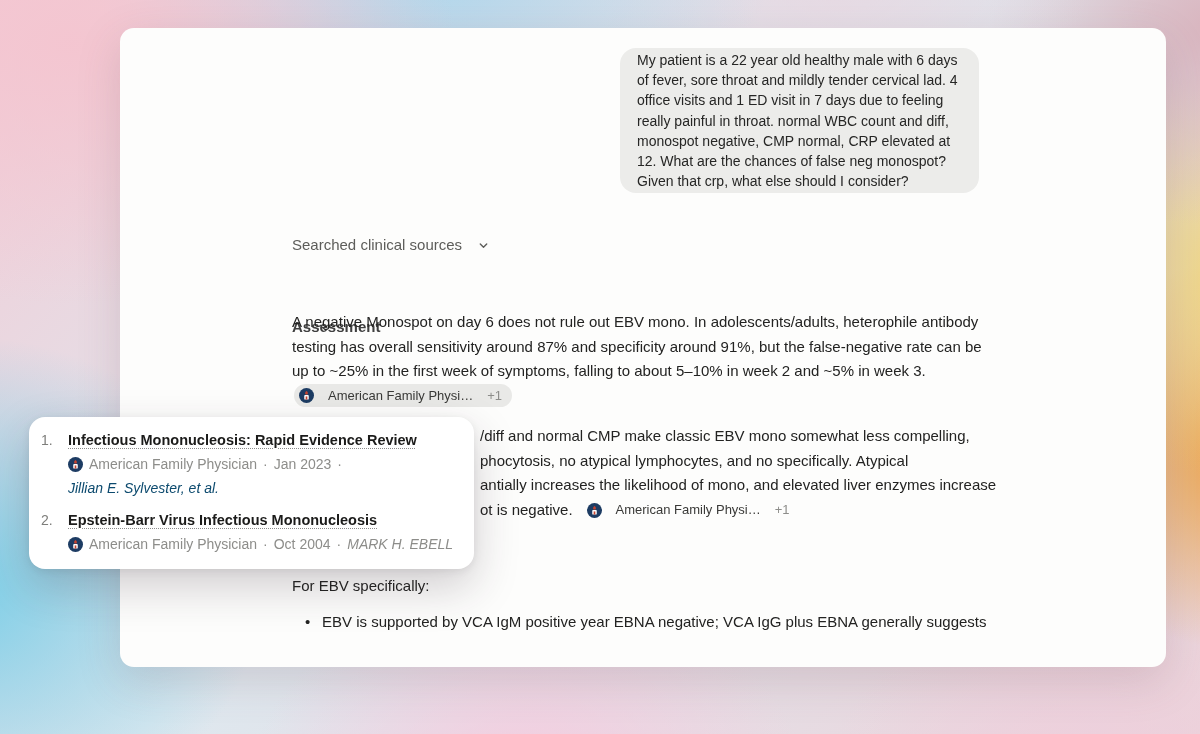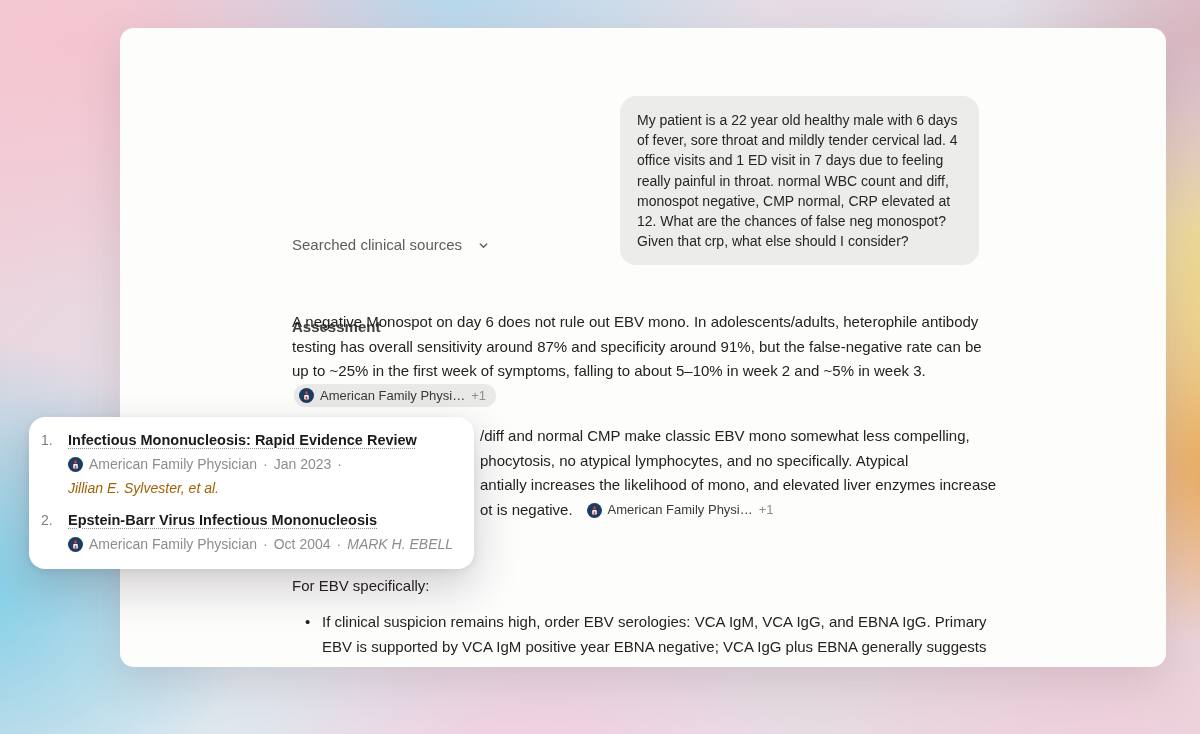--- a/index.html
+++ b/index.html
@@ -21,40 +21,40 @@
   }
   .card {
     position:absolute; left:120px; top:28px; width:1046px; height:639px;
     background:#fdfdfc; border-radius:14px;
     box-shadow:0 14px 44px rgba(110,70,85,.18);
   }
   .content { position:absolute; left:172px; top:0; width:698px; height:100%; color:#232322; }
 
   .bubble {
     position:absolute; top:20px; right:11px; width:359px;
-    background:#ececea; border-radius:16px; padding:14px 17px;
-    font-size:14px; line-height:20.2px; color:#262625;margin-top:48px;
+    background:#ececea; border-radius:16px; padding:2px 17px;
+    font-size:14px; line-height:20.2px; color:#262625;
   }
 
   .search-row {
     position:absolute; left:0; top:208px; display:flex; align-items:center; gap:16px;
     font-size:15px; color:#5d5d5a; cursor:pointer;
   }
   .heading { position:absolute; left:0; top:248px; font-size:15px; font-weight:700; color:#404040;margin-top:42px; }
 
   .para { position:absolute; font-size:15px; line-height:24.5px; color:#232322; }
   .para .line { white-space:nowrap; }
   .b { font-weight:400; }
   .i { font-style:italic; }
 
   .p1 { left:0; top:282px; }
   .p2 { left:188px; top:396px; }
 
   .chip {
-    display:inline-flex; align-items:center; gap:6px;
+    display:inline-flex; align-items:center; gap:14px;
     background:#e9e9e7; border-radius:12px; height:23px; padding:0 10px 0 5px;
     font-size:13px; color:#3a3a38; cursor:pointer;
   }
   .chip .plus { color:#8d8d8a; }
   .chip.bare { background:transparent; padding:0; margin-left:14px; vertical-align:middle; }
   .chip-row { position:absolute; left:2px; top:356px; }
 
   .dot-frag { position:absolute; left:41px; top:526px; width:3px; height:3px; border-radius:50%; background:#3c3c3a; }
 
   .for-ebv { position:absolute; left:0; top:549px; font-size:15px; color:#232322; }
@@ -71,21 +71,21 @@
   }
   .pop-item { display:flex; }
   .pop-item + .pop-item { margin-top:8px; }
   .pop-num { width:27px; flex:none; color:#7e7e7b; }
   .pop-title {
     font-size:14.5px; font-weight:700; color:#1b1b1a; cursor:pointer;
     text-decoration:underline dotted rgba(0,0,0,.45);
     text-underline-offset:3px; text-decoration-thickness:1.2px;
   }
   .pop-meta { display:flex; align-items:center; gap:6px; white-space:nowrap; }
-  .pop-author { color:#a16207;font-style:italic; }
+  .pop-author { color:#0c4a6e;font-style:italic; }
 
   .src-icon { display:inline-flex; flex:none; }
   .chev { display:inline-flex; margin-top:2px; }
 </style>
 </head>
 <body>
 
 <div class="card">
   <div class="content">
 
@@ -143,21 +143,20 @@
           </span></div>
     </div>
 
     <div class="dot-frag"></div>
 
     <div class="for-ebv">For EBV specifically:</div>
 
     <div class="bullet-row">
       <span class="marker">•</span>
       <div class="lines">
-        <div class="line"><span>If clinical suspicion remains high, order </span><span class="b">EBV serologies</span><span>: VCA IgM, VCA IgG, and EBNA IgG. Primary</span></div>
         <div class="line"><span>EBV is supported by </span><span class="b">VCA IgM positive year EBNA negative</span><span>; VCA IgG plus EBNA generally suggests</span></div>
       </div>
     </div>
 
   </div>
 </div>
 
 <div class="popover">
   <div class="pop-item">
     <div class="pop-num">1.</div>

